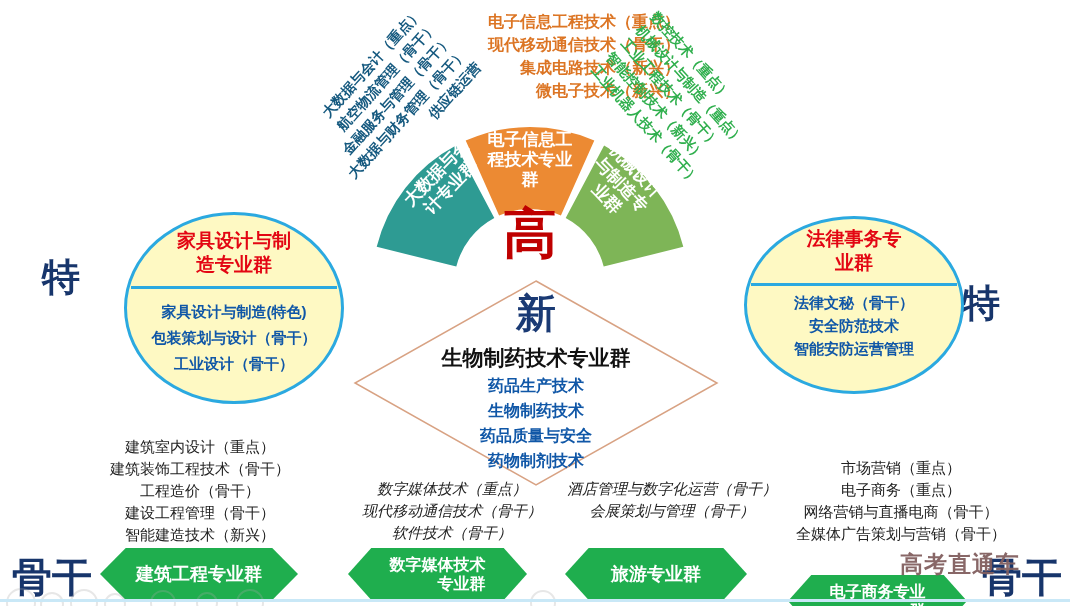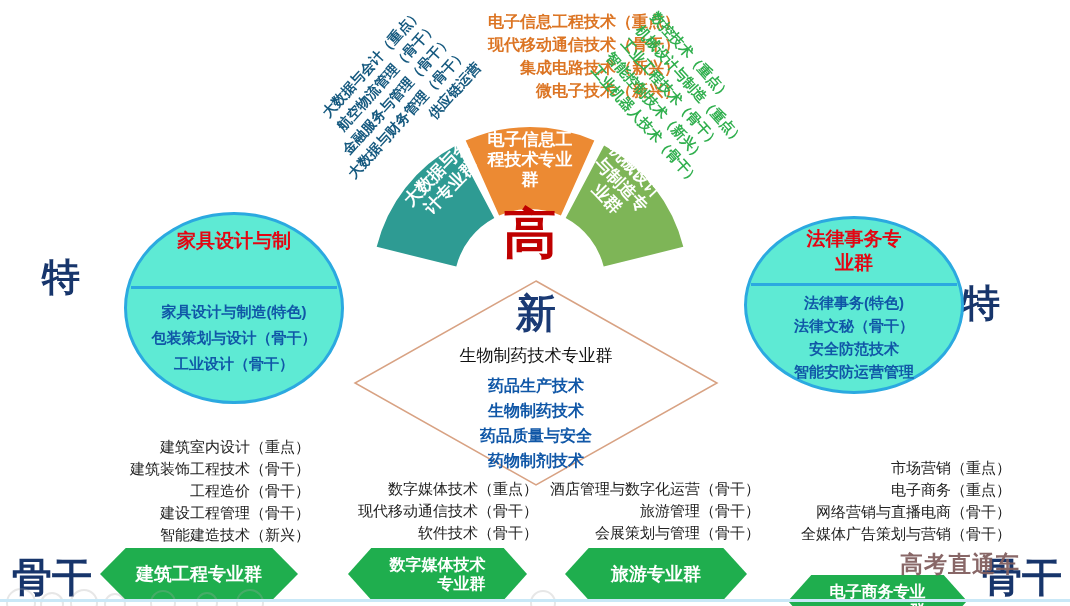--- a/index.html
+++ b/index.html
@@ -11,30 +11,30 @@
   .rot-list{position:absolute;font-weight:bold;font-size:14px;line-height:20px;}
   .rot-list.left{color:#15597F;text-align:right;transform:rotate(-48deg);}
   .rot-list.right{color:#2FAF4D;text-align:left;transform:rotate(48deg);}
   
   .orange-list{position:absolute;left:380px;top:10px;width:300px;text-align:right;
                color:#DC7524;font-weight:bold;font-size:16px;line-height:23px;}
   
   .fan-label{position:absolute;color:#fff;font-weight:bold;font-size:17px;line-height:20px;
              text-align:center;}
   .big-char{position:absolute;font-weight:bold;color:#17356B;}
-  .ellipse{position:absolute;border:3px solid #2BA9E0;border-radius:50%;background:#5eead4;}
+  .ellipse{position:absolute;border:3px solid #2BA9E0;border-radius:50%;background:#fef9c3;}
   .circle-title{position:absolute;width:100%;text-align:center;color:#E30613;
                 font-weight:bold;font-size:19px;line-height:24px;}
   .circle-divider{position:absolute;left:2%;width:96%;height:3px;background:#2BA9E0;}
   .circle-items{position:absolute;width:100%;text-align:center;color:#1057A7;
                 font-weight:bold;font-size:15px;line-height:26px;}
-  .diamond-title{position:absolute;text-align:center;color:#111;font-weight:normal;font-size:17px;}
+  .diamond-title{position:absolute;text-align:center;color:#111;font-weight:bold;font-size:21px;}
   .diamond-items{position:absolute;text-align:center;color:#1057A7;font-weight:bold;
                  font-size:16px;line-height:25px;}
-  .black-list{position:absolute;text-align:right;color:#222;font-size:15px;line-height:22px;}
+  .black-list{position:absolute;text-align:center;color:#222;font-size:15px;line-height:22px;}
   .banner{position:absolute;top:548px;height:52px;background:#1FAE4E;color:#fff;
           font-weight:bold;display:flex;align-items:center;justify-content:center;
           text-align:center;clip-path:polygon(13% 0,87% 0,100% 50%,87% 100%,13% 100%,0 50%);}
   .banner .one-line{font-size:18px;}
   .banner .two-line{font-size:16px;line-height:19px;text-align:right;}
   .watermark{position:absolute;left:900px;top:549px;font-size:23px;font-weight:bold;
              color:rgba(130,95,95,.95);z-index:6;letter-spacing:1px;}
   .bottom-line{position:absolute;left:0;top:599px;width:1070px;height:3px;background:#C9E8F7;}
   .bubble{position:absolute;border:2px solid rgba(170,170,170,.28);border-radius:50%;}
 </style>
@@ -88,37 +88,37 @@
   </div>
 
   <div class="abs" style="left:490px;top:198px;width:80px;text-align:center;font-size:54px;font-weight:bold;color:#BF0000;">高</div>
 
   <div class="big-char" style="left:42px;top:252px;font-size:38px;">特</div>
   <div class="big-char" style="left:962px;top:278px;font-size:38px;">特</div>
 
   <div class="ellipse" style="left:124px;top:212px;width:214px;height:186px;">
     <div class="circle-title" style="top:14px;">
       <div>家具设计与制</div>
+      <div>造专业群</div>
     </div>
     <div class="circle-divider" style="top:71px;"></div>
     <div class="circle-items nowrap" style="top:84px;">
       <div>家具设计与制造(特色)</div>
       <div>包装策划与设计（骨干）</div>
       <div>工业设计（骨干）</div>
     </div>
   </div>
 
   <div class="ellipse" style="left:744px;top:216px;width:214px;height:172px;">
     <div class="circle-title" style="top:8px;">
       <div>法律事务专</div>
       <div>业群</div>
     </div>
     <div class="circle-divider" style="top:64px;"></div>
     <div class="circle-items nowrap" style="top:72px;line-height:23px;">
-      <div>法律事务(特色)</div>
       <div>法律文秘（骨干）</div>
       <div>安全防范技术</div>
       <div>智能安防运营管理</div>
     </div>
   </div>
 
   <svg class="abs" style="left:350px;top:276px;" width="372" height="214" viewBox="0 0 372 214">
     <polygon points="186,5 367,107 186,209 5,107" fill="none" stroke="#D8A283" stroke-width="1.5"></polygon>
   </svg>
   <div class="abs" style="left:486px;top:286px;width:100px;text-align:center;font-size:40px;font-weight:bold;color:#1A3A74;">新</div>
@@ -130,28 +130,27 @@
     <div>药物制剂技术</div>
   </div>
 
   <div class="black-list nowrap" style="left:90px;top:436px;width:220px;">
     <div>建筑室内设计（重点）</div>
     <div>建筑装饰工程技术（骨干）</div>
     <div>工程造价（骨干）</div>
     <div>建设工程管理（骨干）</div>
     <div>智能建造技术（新兴）</div>
   </div>
-  <div class="black-list nowrap" style="left:338px;top:478px;width:200px;">
+  <div class="black-list nowrap" style="left:352px;top:478px;width:200px;font-style:italic;">
     <div>数字媒体技术（重点）</div>
     <div>现代移动通信技术（骨干）</div>
     <div>软件技术（骨干）</div>
   </div>
-  <div class="black-list nowrap" style="left:540px;top:478px;width:220px;">
+  <div class="black-list nowrap" style="left:562px;top:478px;width:220px;font-style:italic;">
     <div>酒店管理与数字化运营（骨干）</div>
-    <div>旅游管理（骨干）</div>
     <div>会展策划与管理（骨干）</div>
   </div>
   <div class="black-list nowrap" style="left:791px;top:457px;width:220px;">
     <div>市场营销（重点）</div>
     <div>电子商务（重点）</div>
     <div>网络营销与直播电商（骨干）</div>
     <div>全媒体广告策划与营销（骨干）</div>
   </div>
 
   <div class="big-char" style="left:12px;top:550px;font-size:40px;">骨干</div>

